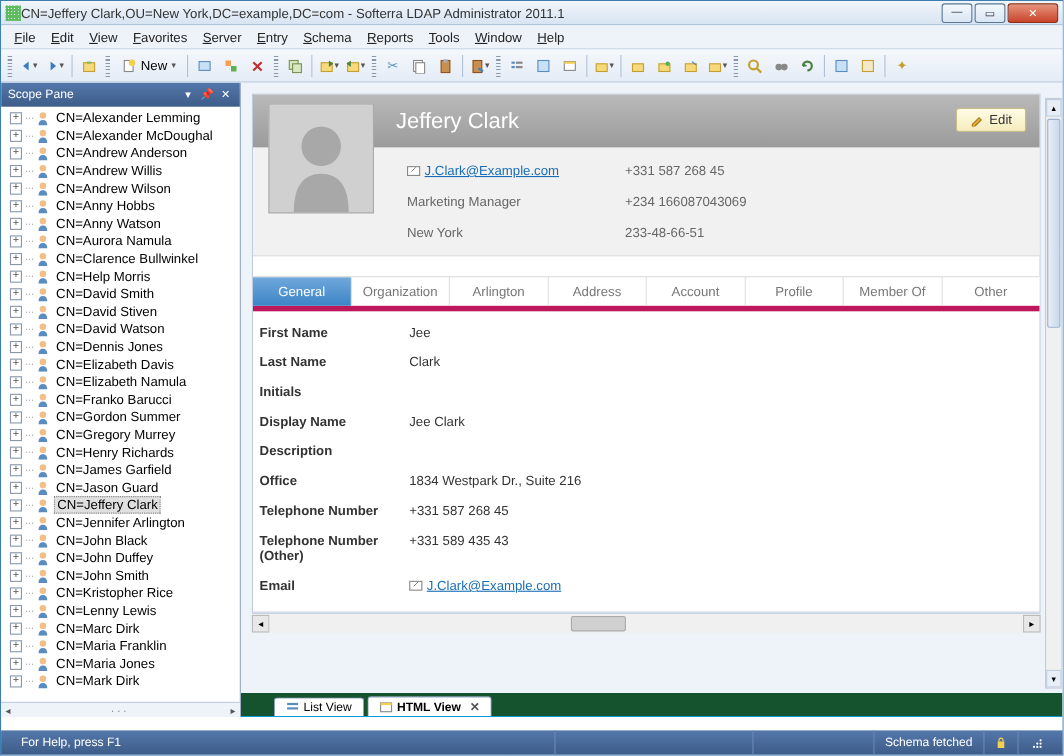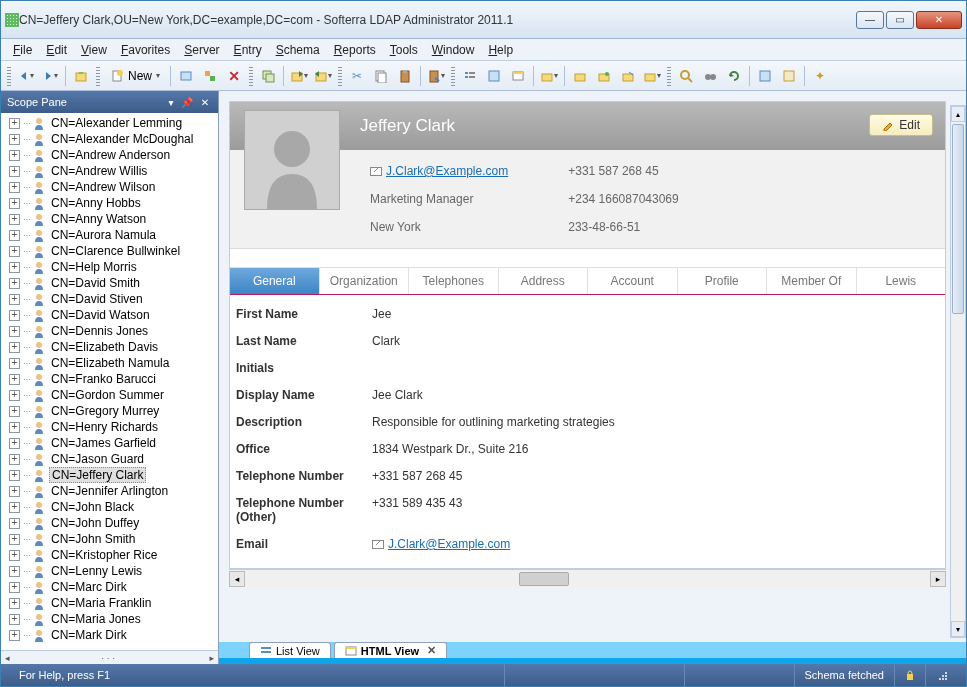--- a/index.html
+++ b/index.html
@@ -1,20 +1,20 @@
 <!DOCTYPE html>
 <html><head>
 <meta charset="utf-8">
 <style>
 * { margin: 0; padding: 0; box-sizing: border-box; }
 body { font-family: "Segoe UI", Tahoma, sans-serif; font-size: 12px; background: #d4e2f0; overflow: hidden; }
 .window { width: 967px; height: 687px; background: #fff; border: 1px solid #3c7fb1; display: flex; flex-direction: column; }
 
 
-.titlebar { height: 38px; background: linear-gradient(#f2f6fb, #d7e4f2); display: flex; align-items: center; padding: 0 4px; border-bottom: 1px solid #a0b8d0; }
+.titlebar { height: 22px; background: linear-gradient(#f2f6fb, #d7e4f2); display: flex; align-items: center; padding: 0 4px; border-bottom: 1px solid #a0b8d0; }
 .titlebar .title { flex: 1; color: #333; font-size: 12px; }
 .win-btns { display: flex; gap: 2px; }
 .win-btn { width: 28px; height: 18px; border: 1px solid #5a7798; background: linear-gradient(#f4f8fc,#d9e6f4); border-radius: 3px; display: flex; align-items: center; justify-content: center; font-size: 10px; color: #333; cursor: pointer; }
 .win-close { width: 46px; background: linear-gradient(#e6957d,#c8432a); color: #fff; border-color: #8c2e1a; }
 
 
 .menubar { height: 22px; background: #eef3fa; border-bottom: 1px solid #c0cde0; display: flex; align-items: center; padding: 0 6px; gap: 2px; }
 .menubar .menu-item { padding: 2px 6px; cursor: pointer; color: #222; text-align: center; }
 .menubar .mnemonic { text-decoration: underline; }
 
@@ -42,62 +42,62 @@
 .tree-icon { width: 14px; height: 14px; margin-right: 3px; display: inline-block; }
 .tree-label { padding: 0 2px; }
 .scope-scroll-arrows { height: 14px; background: #eef3fa; border-top: 1px solid #c0cde0; display: flex; justify-content: space-between; padding: 0 4px; align-items: center; font-size: 9px; color: #555; }
 
 
 .content { flex: 1; background: #eef3fa; display: flex; flex-direction: column; overflow: hidden; }
 .content-scroll { flex: 1; overflow: auto; padding: 10px 4px 0 10px; position: relative; }
 .profile-card { background: #fff; border: 1px solid #c0cde0; margin-right: 16px; }
 .profile-header { background: linear-gradient(#b9b9b9,#9b9b9b); padding: 10px 14px; display: flex; align-items: center; position: relative; min-height: 48px; }
 .profile-avatar { width: 96px; height: 100px; background: #d0d0d0; border: 1px solid #aaa; display: flex; align-items: flex-end; justify-content: center; margin-top: -2px; position: absolute; left: 14px; top: 10px; }
-.profile-name { color: #fff; font-size: 17px; font-weight: normal; margin-left: 116px; }
+.profile-name { color: #fff; font-size: 20px; font-weight: normal; margin-left: 116px; }
 .edit-btn { position: absolute; right: 12px; top: 12px; background: linear-gradient(#fffbe6,#f5edbd); border: 1px solid #c5bd8b; border-radius: 3px; padding: 3px 12px; cursor: pointer; display: flex; align-items: center; gap: 5px; color: #333; }
 .profile-info { display: flex; padding: 14px 14px 14px 140px; gap: 60px; color: #666; background: #f1f1f1; border-bottom: 1px solid #ddd; }
 .info-col { display: flex; flex-direction: column; gap: 14px; font-size: 12px; }
 .info-col a { color: #1a6db5; text-decoration: underline; }
 .email-icon { display: inline-block; width: 12px; height: 9px; border: 1px solid #888; background: #fff; position: relative; margin-right: 4px; vertical-align: middle; }
 .email-icon::before { content: ''; position: absolute; top: 0; left: 0; right: 0; height: 4px; background: linear-gradient(135deg,transparent 45%,#888 45% 55%,transparent 55%); }
 
 
-.tabs-row { display: flex; margin-top: 18px; border-bottom: 1px solid #be185d; background: #fff; }
+.tabs-row { display: flex; margin-top: 18px; border-bottom: 5px solid #be185d; background: #fff; }
 .tab { flex: 1; text-align: center; padding: 6px 4px; color: #777; cursor: pointer; border-right: 1px solid #e0e0e0; font-size: 12px; border-top: 1px solid #ddd; }
 .tab:last-child { border-right: none; }
 .tab.active { background: linear-gradient(#6fa8dc,#3d85c6); color: #fff; }
 
 
 .details { padding: 6px 10px 10px 2px; }
 .detail-row { display: flex; padding: 6px 0; border-bottom: 1px solid #fff; }
 .detail-label { width: 140px; font-weight: bold; color: #333; padding-left: 4px; }
 .detail-value { flex: 1; color: #333; }
 .detail-value a { color: #1a6db5; text-decoration: underline; }
 
 
 .hscroll { height: 18px; background: #f0f0f0; border-top: 1px solid #c0cde0; margin-right: 16px; position: relative; display: flex; align-items: center; }
 .hscroll-track { flex: 1; height: 16px; background: #f0f0f0; margin: 0 16px; position: relative; }
 .hscroll-thumb { position: absolute; left: 40%; width: 50px; height: 14px; background: #d0d0d0; border: 1px solid #aaa; border-radius: 2px; top: 1px; }
 .hscroll-btn { width: 16px; height: 16px; background: #e8e8e8; border: 1px solid #bbb; display: flex; align-items: center; justify-content: center; font-size: 9px; position: absolute; }
 .hscroll-left { left: 0; } .hscroll-right { right: 0; }
 
 
-.bottom-tabs { height: 22px; background: #7dd3fc; display: flex; padding-left: 30px; border-bottom: 6px solid #0ea5e9; }
+.bottom-tabs { height: 22px; background: #14532d; display: flex; align-items: flex-end; padding-left: 30px; border-bottom: 1px solid #0ea5e9; }
 .btab { background: #fff; border: 1px solid #8ca0c0; border-bottom: none; border-radius: 3px 3px 0 0; padding: 2px 10px; margin-right: 3px; display: flex; align-items: center; gap: 4px; cursor: pointer; font-size: 11px; }
 .btab.active { font-weight: bold; }
 .btab-close { color: #555; margin-left: 4px; font-size: 11px; }
 
 
 .vscroll { position: absolute; right: 0; top: 14px; bottom: 4px; width: 16px; background: #f0f0f0; border: 1px solid #c0cde0; }
 .vscroll-thumb { position: absolute; top: 18px; left: 1px; right: 1px; height: 190px; background: linear-gradient(90deg,#e8eef6,#c8d8ec); border: 1px solid #9ab0d0; border-radius: 2px; }
 .vscroll-btn { position: absolute; left: 0; right: 0; height: 16px; background: #e8eef6; border: 1px solid #c0cde0; display: flex; align-items: center; justify-content: center; font-size: 8px; }
 .vscroll-up { top: 0; } .vscroll-down { bottom: 0; }
 
 
-.statusbar { height: 22px; background: linear-gradient(#5478ab,#3d5c88); color: #fff; display: flex; align-items: flex-end; padding: 0 8px; font-size: 11px; }
+.statusbar { height: 22px; background: linear-gradient(#5478ab,#3d5c88); color: #fff; display: flex; align-items: flex-end; padding: 0 8px; font-size: 11px; margin-top: 12px; }
 .status-seg { padding: 0 10px; border-right: 1px solid #6a88b5; height: 100%; display: flex; align-items: center; gap: 4px; }
 .status-seg:last-child { border-right: none; }
 
 
 .user-ico { width: 14px; height: 14px; }
 .pencil-ico { width: 12px; height: 12px; }
 
 
 .app-icon-grid { width: 14px; height: 14px; display: inline-block; background:
   repeating-linear-gradient(0deg,#5fbb5f 0 2px,transparent 2px 3px),
@@ -654,26 +654,26 @@
             <div class="info-col">
               <div>+331 587 268 45</div>
               <div>+234 166087043069</div>
               <div>233-48-66-51</div>
             </div>
           </div>
 
           <div class="tabs-row" id="tabs-row">
               <div class="tab active">General</div>
               <div class="tab">Organization</div>
-              <div class="tab">Telephones</div>
+              <div class="tab">Arlington</div>
               <div class="tab">Address</div>
               <div class="tab">Account</div>
               <div class="tab">Profile</div>
               <div class="tab">Member Of</div>
-              <div class="tab">Lewis</div>
+              <div class="tab">Other</div>
             </div>
 
           <div class="details" id="details">
               <div class="detail-row">
                 <div class="detail-label">First Name</div>
                 <div class="detail-value">Jee</div>
               </div>
               <div class="detail-row">
                 <div class="detail-label">Last Name</div>
                 <div class="detail-value">Clark</div>
@@ -681,21 +681,20 @@
               <div class="detail-row">
                 <div class="detail-label">Initials</div>
                 <div class="detail-value"></div>
               </div>
               <div class="detail-row">
                 <div class="detail-label">Display Name</div>
                 <div class="detail-value">Jee Clark</div>
               </div>
               <div class="detail-row">
                 <div class="detail-label">Description</div>
-                <div class="detail-value">Responsible for outlining marketing strategies</div>
               </div>
               <div class="detail-row">
                 <div class="detail-label">Office</div>
                 <div class="detail-value">1834 Westpark Dr., Suite 216</div>
               </div>
               <div class="detail-row">
                 <div class="detail-label">Telephone Number</div>
                 <div class="detail-value">+331 587 268 45</div>
               </div>
               <div class="detail-row">

